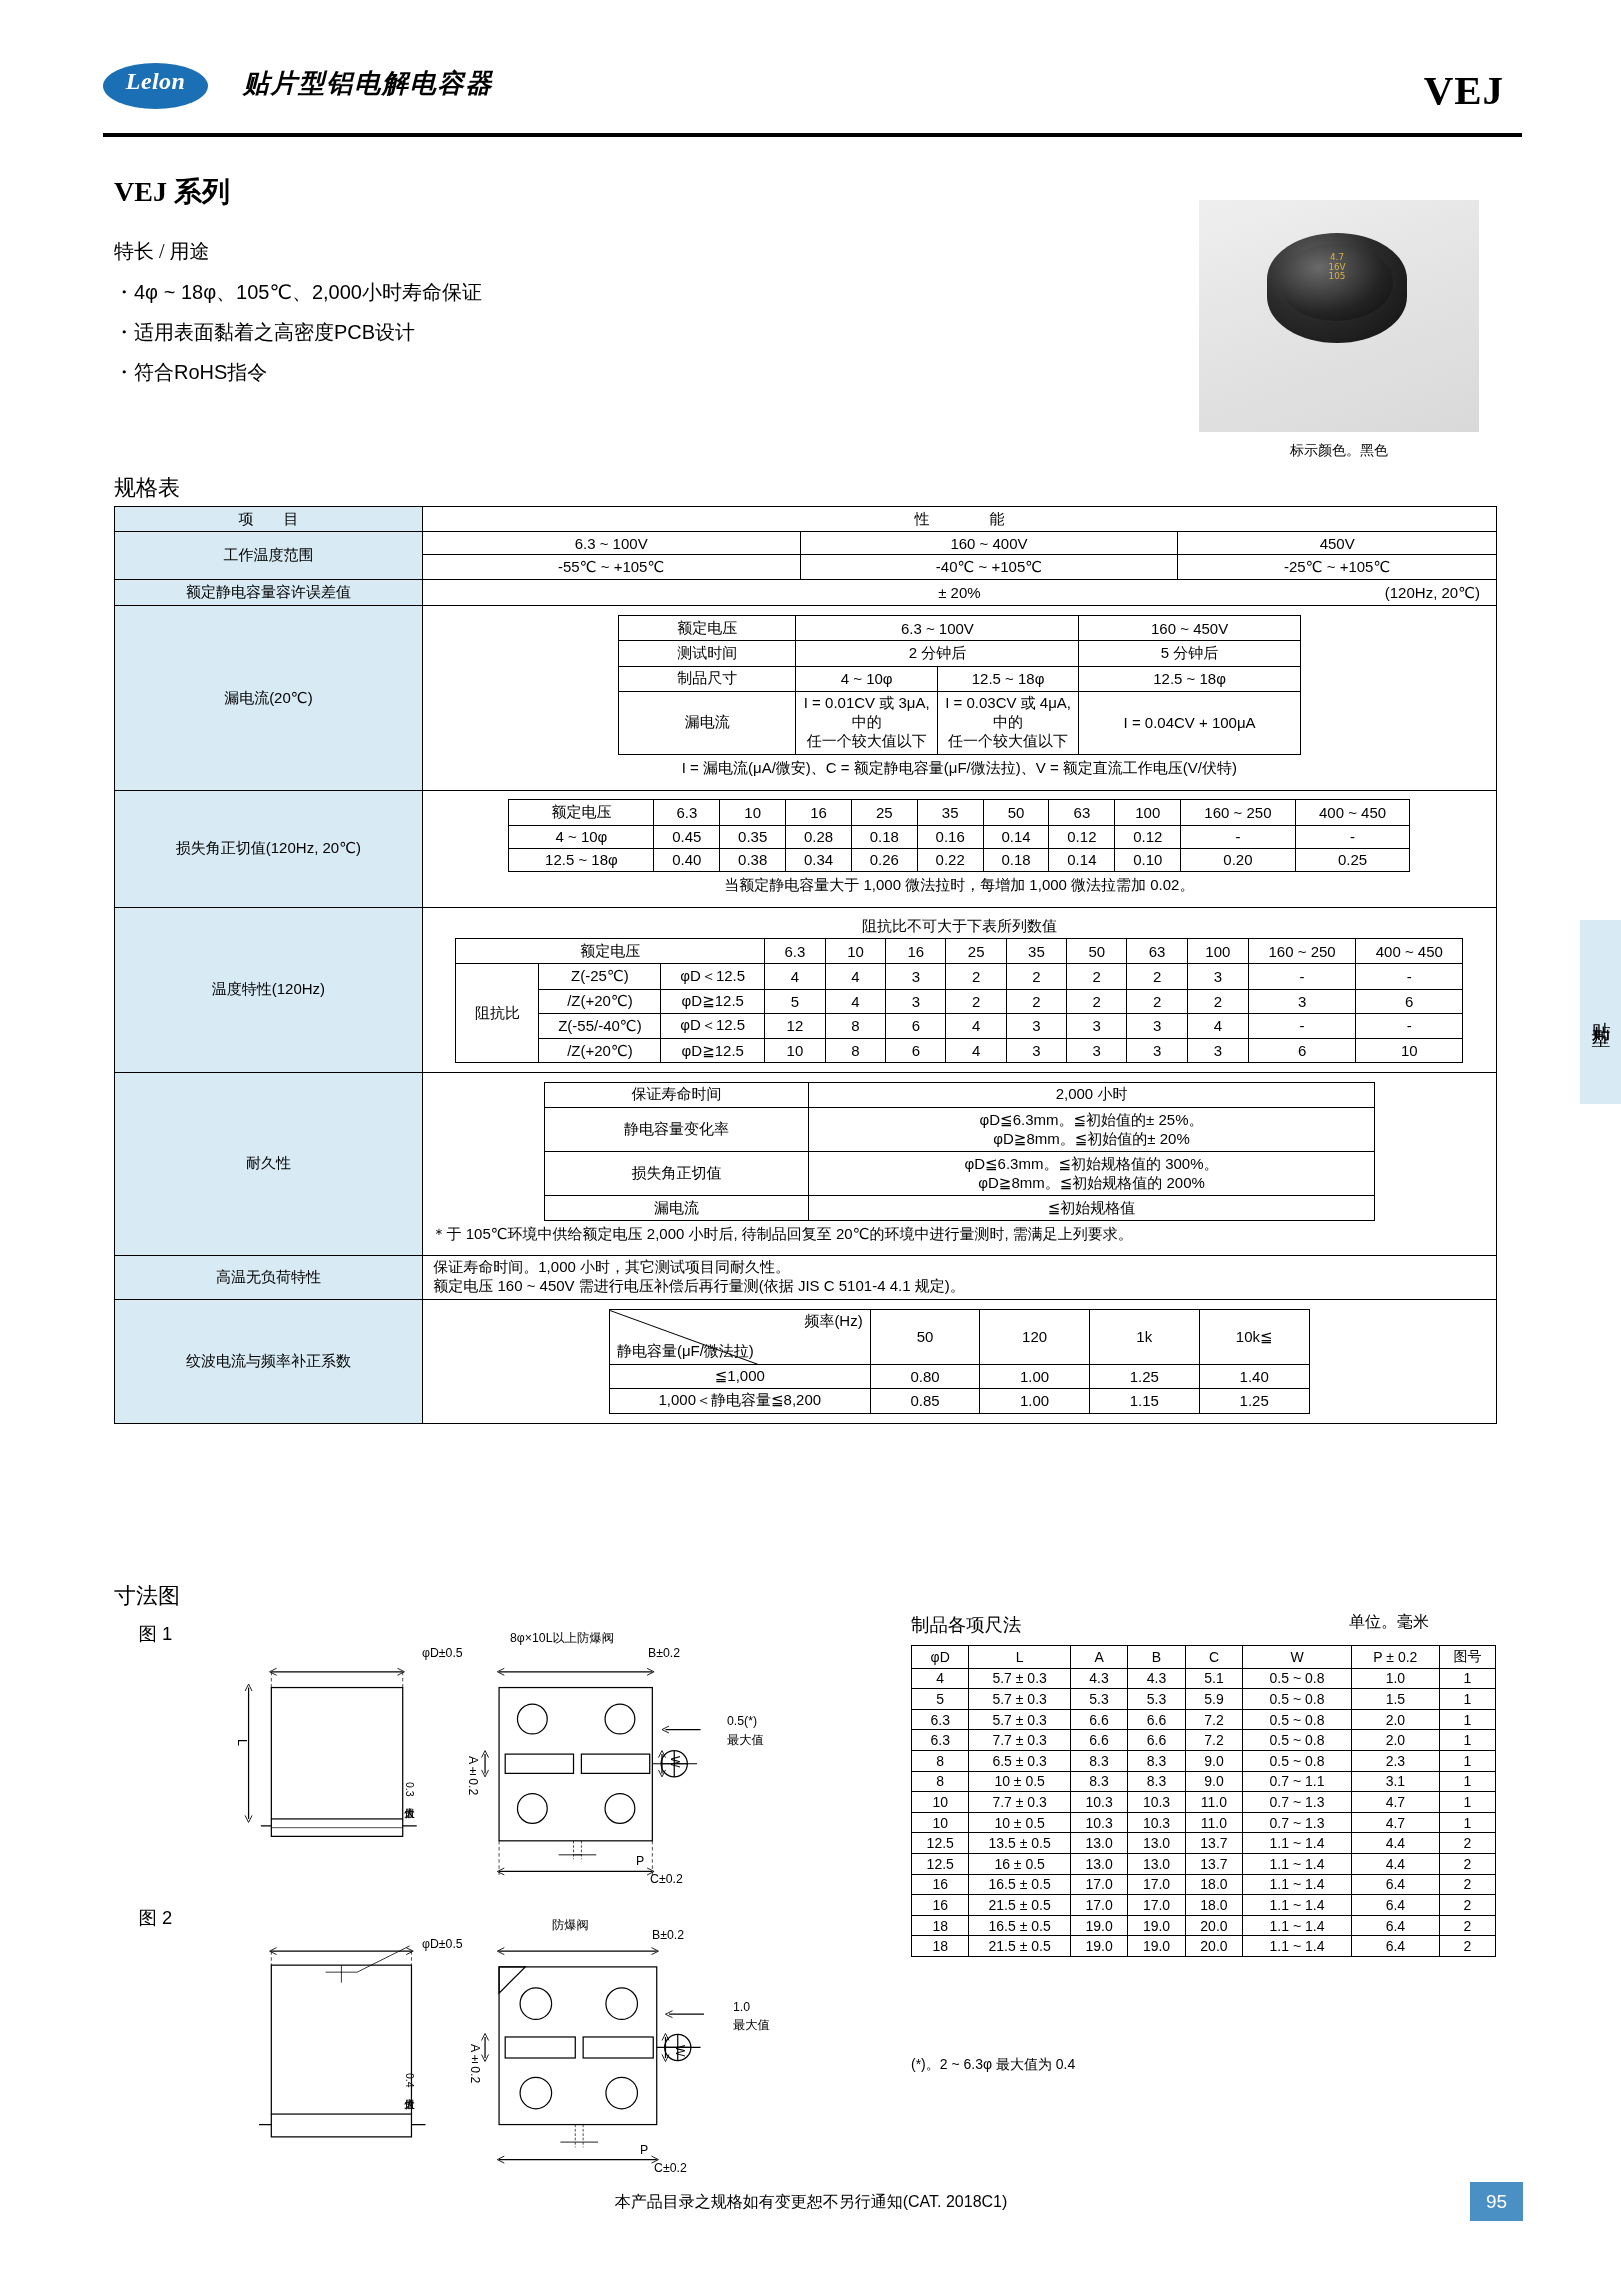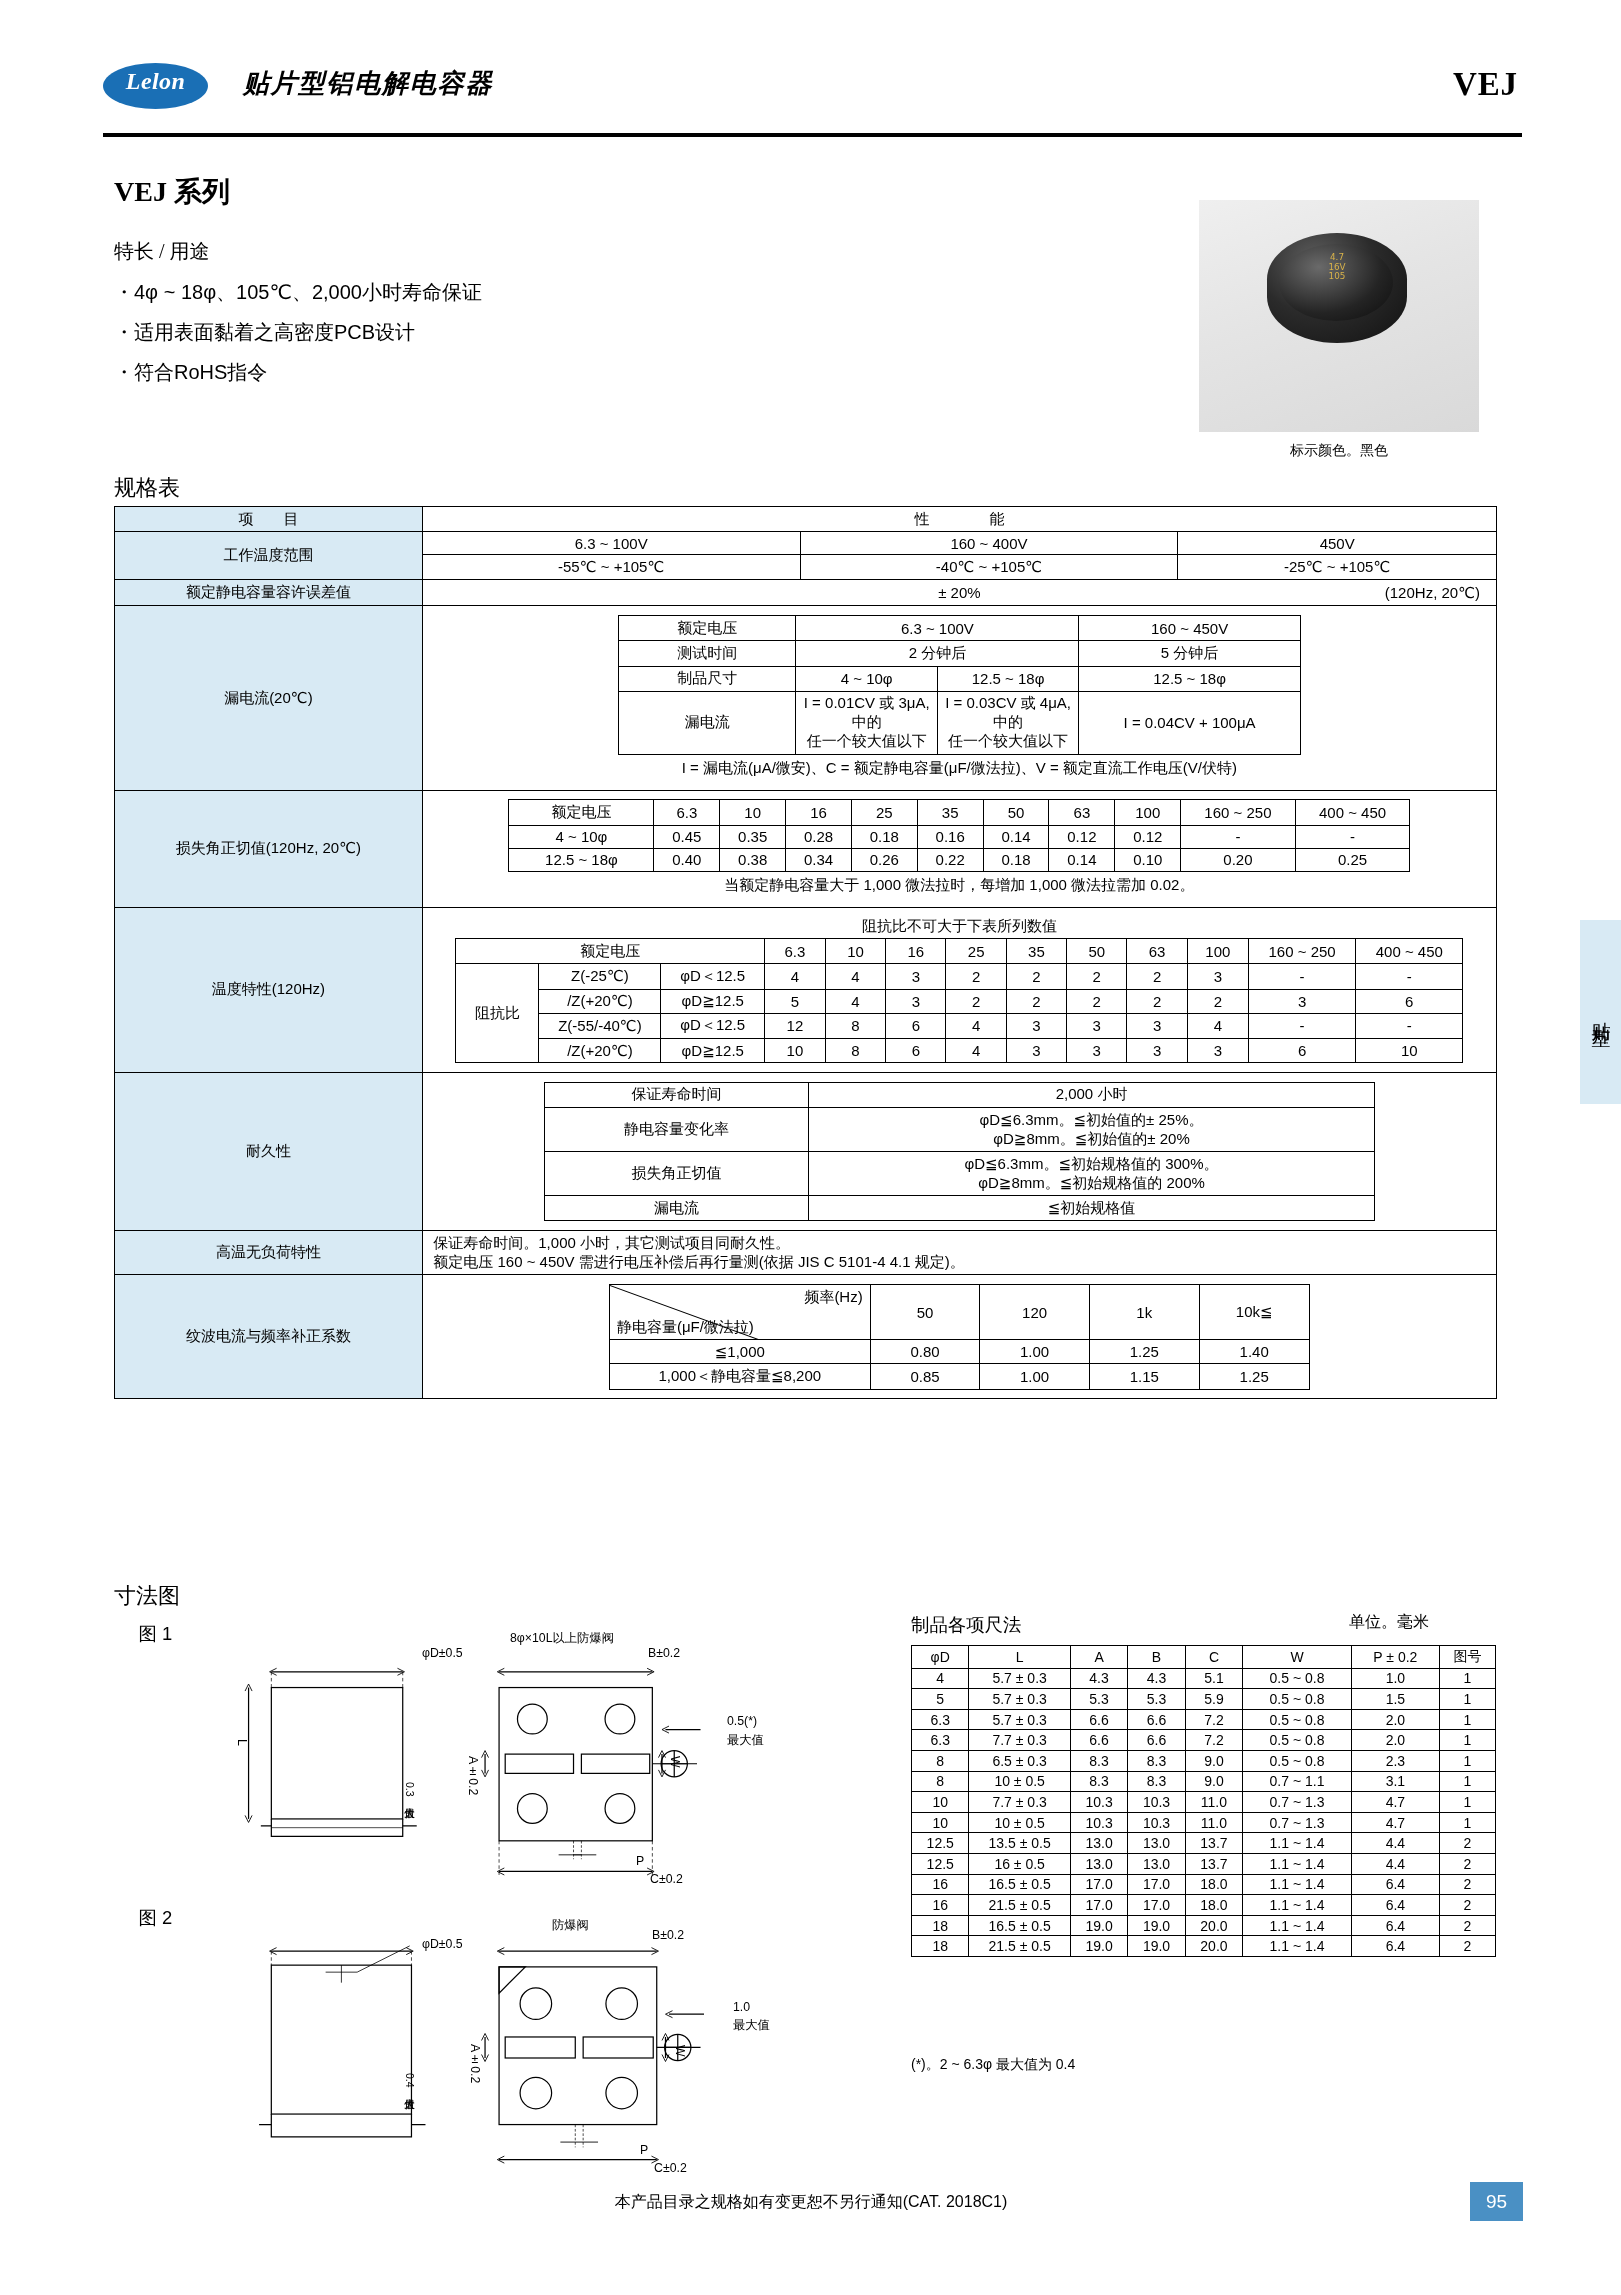--- a/index.html
+++ b/index.html
@@ -22,21 +22,21 @@
   .logo .txt{
     position:absolute;left:0;top:10px;width:105px;text-align:center;
     color:#fff;font-family:"Liberation Serif",serif;font-style:italic;
     font-size:24px;font-weight:bold;letter-spacing:0.4px;
   }
   .hdr-title{
     position:absolute;left:140px;top:12.3px;font-size:26px;font-weight:bold;
     font-family:"DejaVu Sans",sans-serif;font-style:italic;letter-spacing:1.8px;
   }
   .hdr-code{
-    position:absolute;right:4px;top:12.3px;font-size:33px;font-weight:bold;
+    position:absolute;right:18px;top:12.3px;font-size:41px;font-weight:bold;
     font-family:"Liberation Serif",serif;letter-spacing:0.9px;
   }
   .hdr-rule{position:absolute;left:103px;top:133px;width:1419px;height:4.4px;background:#000;}
 
   
   .series{position:absolute;left:114px;top:173px;font-size:28px;font-weight:bold;}
   .series .en{font-family:"Liberation Serif",serif;}
   .feat-title{position:absolute;left:114px;top:238px;font-size:20px;font-family:Liberation Serif, serif;}
   .feat{position:absolute;left:114px;font-size:20px;}
   .f1{top:279px}.f2{top:319px}.f3{top:359px}
@@ -381,20 +381,21 @@
                 <div>φD≦6.3mm。≦初始规格值的 300%。</div>
                 <div>φD≧8mm。≦初始规格值的 200%</div>
               </td>
             </tr>
             <tr>
               <td>漏电流</td>
               <td>≦初始规格值</td>
             </tr>
           </tbody>
               </table>
+          <div class="note-l">＊于 105℃环境中供给额定电压 2,000 小时后, 待制品回复至 20℃的环境中进行量测时, 需满足上列要求。</div>
         </div>
       </td>
     </tr>
 
     <tr>
       <td class="lbl">高温无负荷特性</td>
       <td colspan="3" class="lftpad" style="text-align:left">
         <div>保证寿命时间。1,000 小时，其它测试项目同耐久性。</div>
         <div>额定电压 160 ~ 450V 需进行电压补偿后再行量测(依据 JIS C 5101-4 4.1 规定)。</div>
       </td>

